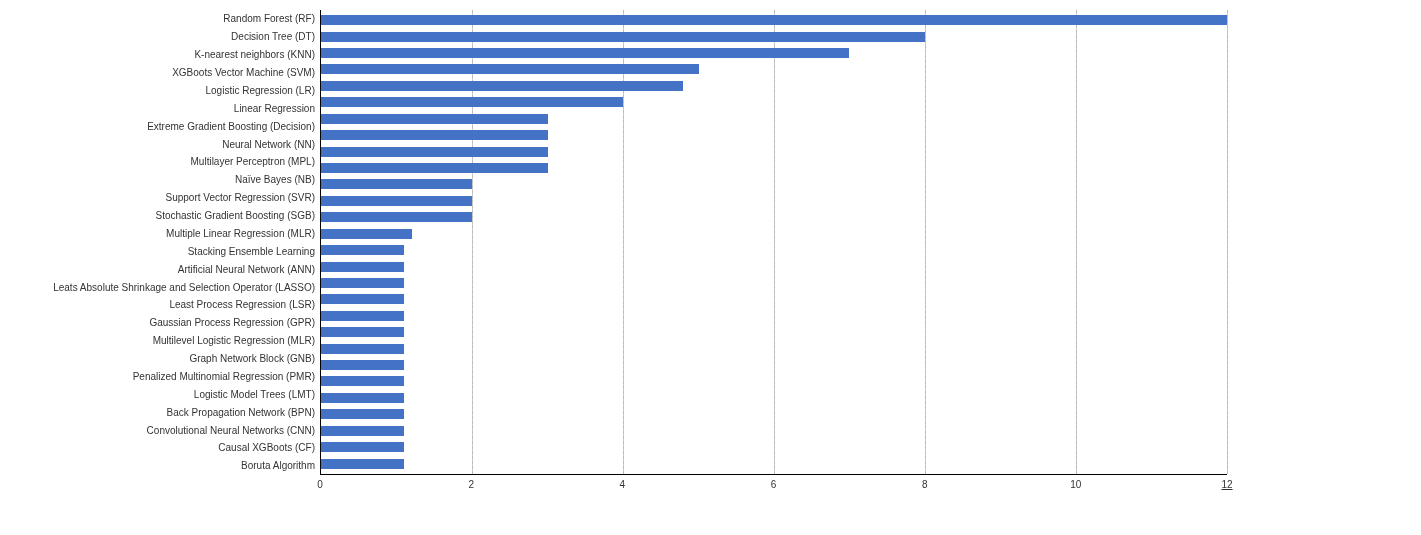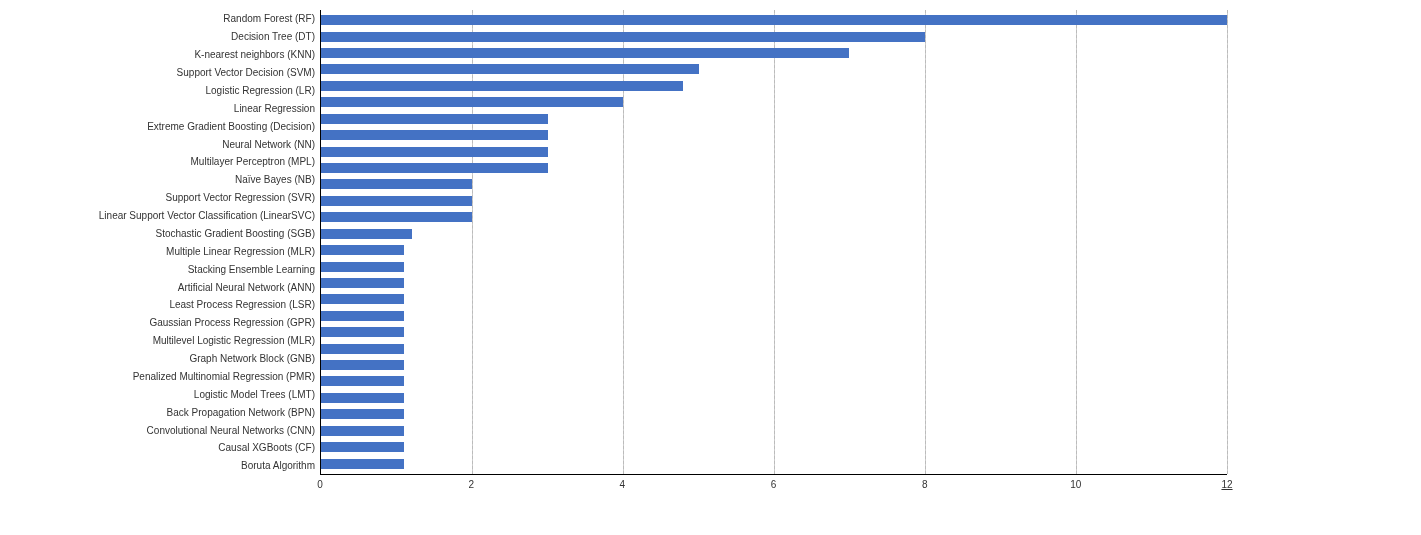--- a/index.html
+++ b/index.html
@@ -95,33 +95,33 @@
   </style>
 </head>
 <body>
 
 <div class="chart-container">
   <div class="chart-area">
     <div class="y-labels" id="y-labels">
         <div class="y-label">Random Forest (RF)</div>
         <div class="y-label">Decision Tree (DT)</div>
         <div class="y-label">K-nearest neighbors (KNN)</div>
-        <div class="y-label">Support Vector Decision (SVM)</div>
+        <div class="y-label">XGBoots Vector Machine (SVM)</div>
         <div class="y-label">Logistic Regression (LR)</div>
         <div class="y-label">Linear Regression</div>
         <div class="y-label">Extreme Gradient Boosting (Decision)</div>
         <div class="y-label">Neural Network (NN)</div>
         <div class="y-label">Multilayer Perceptron (MPL)</div>
         <div class="y-label">Naïve Bayes (NB)</div>
         <div class="y-label">Support Vector Regression (SVR)</div>
-        <div class="y-label">Linear Support Vector Classification (LinearSVC)</div>
         <div class="y-label">Stochastic Gradient Boosting (SGB)</div>
         <div class="y-label">Multiple Linear Regression (MLR)</div>
         <div class="y-label">Stacking Ensemble Learning</div>
         <div class="y-label">Artificial Neural Network (ANN)</div>
+        <div class="y-label">Leats Absolute Shrinkage and Selection Operator (LASSO)</div>
         <div class="y-label">Least Process Regression (LSR)</div>
         <div class="y-label">Gaussian Process Regression (GPR)</div>
         <div class="y-label">Multilevel Logistic Regression (MLR)</div>
         <div class="y-label">Graph Network Block (GNB)</div>
         <div class="y-label">Penalized Multinomial Regression (PMR)</div>
         <div class="y-label">Logistic Model Trees (LMT)</div>
         <div class="y-label">Back Propagation Network (BPN)</div>
         <div class="y-label">Convolutional Neural Networks (CNN)</div>
         <div class="y-label">Causal XGBoots (CF)</div>
         <div class="y-label">Boruta Algorithm</div>

